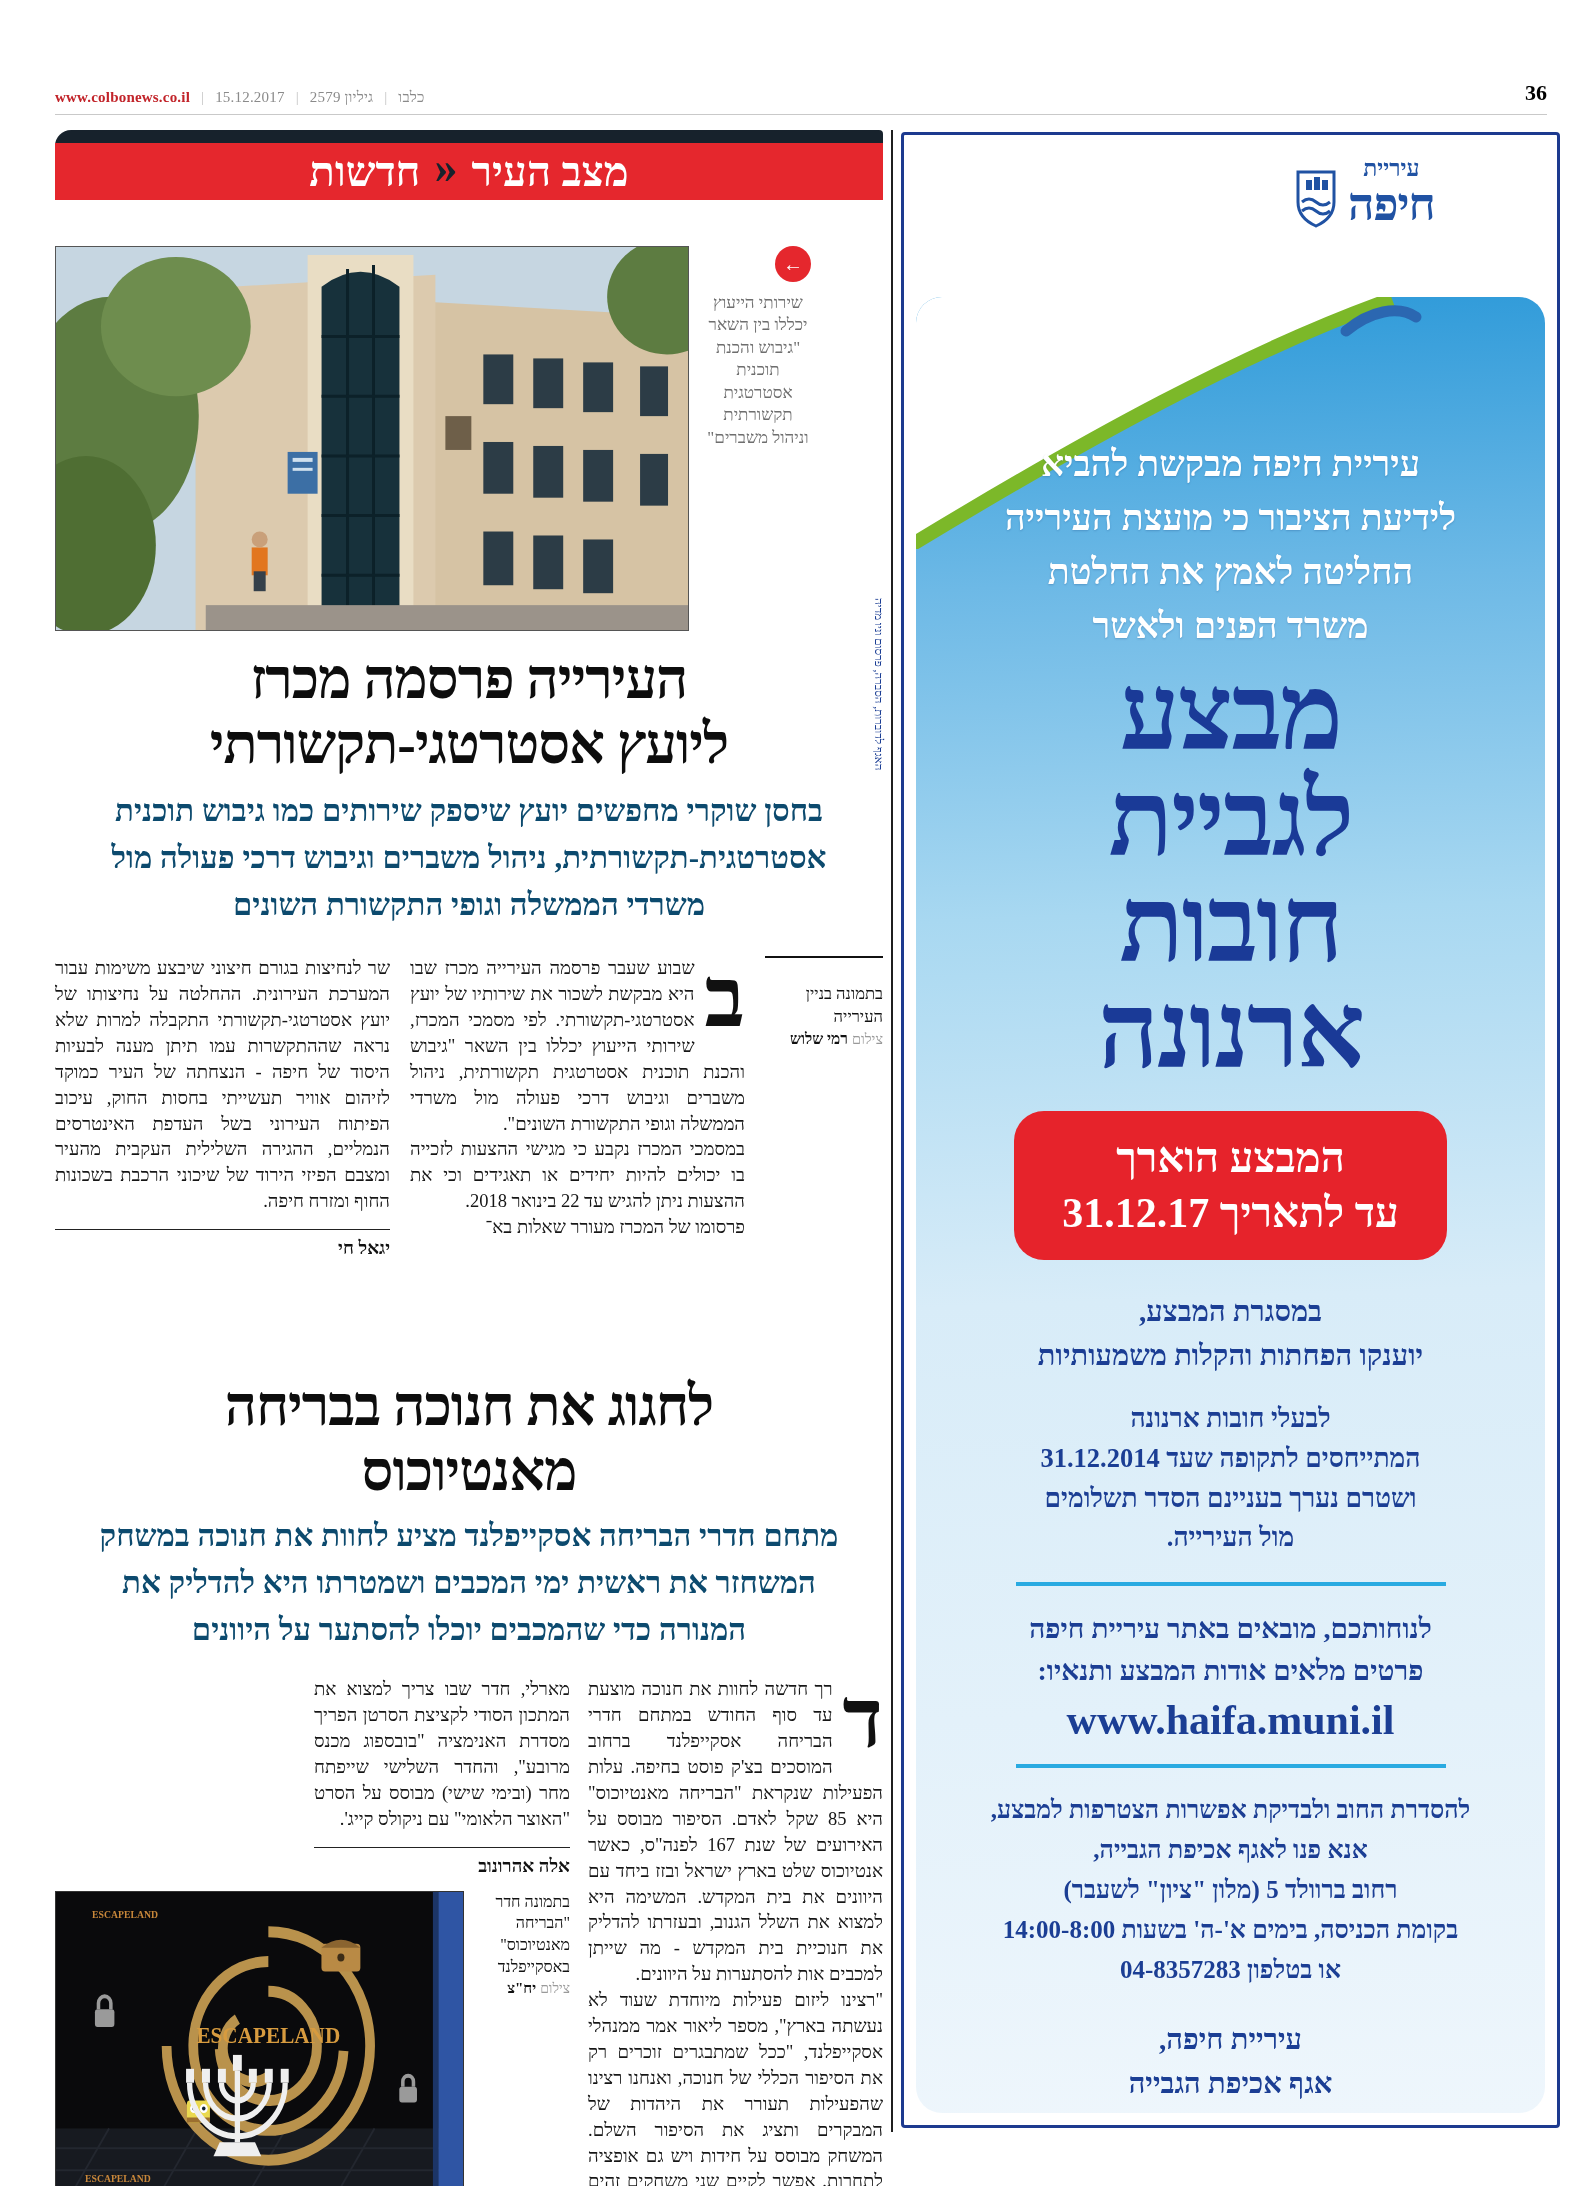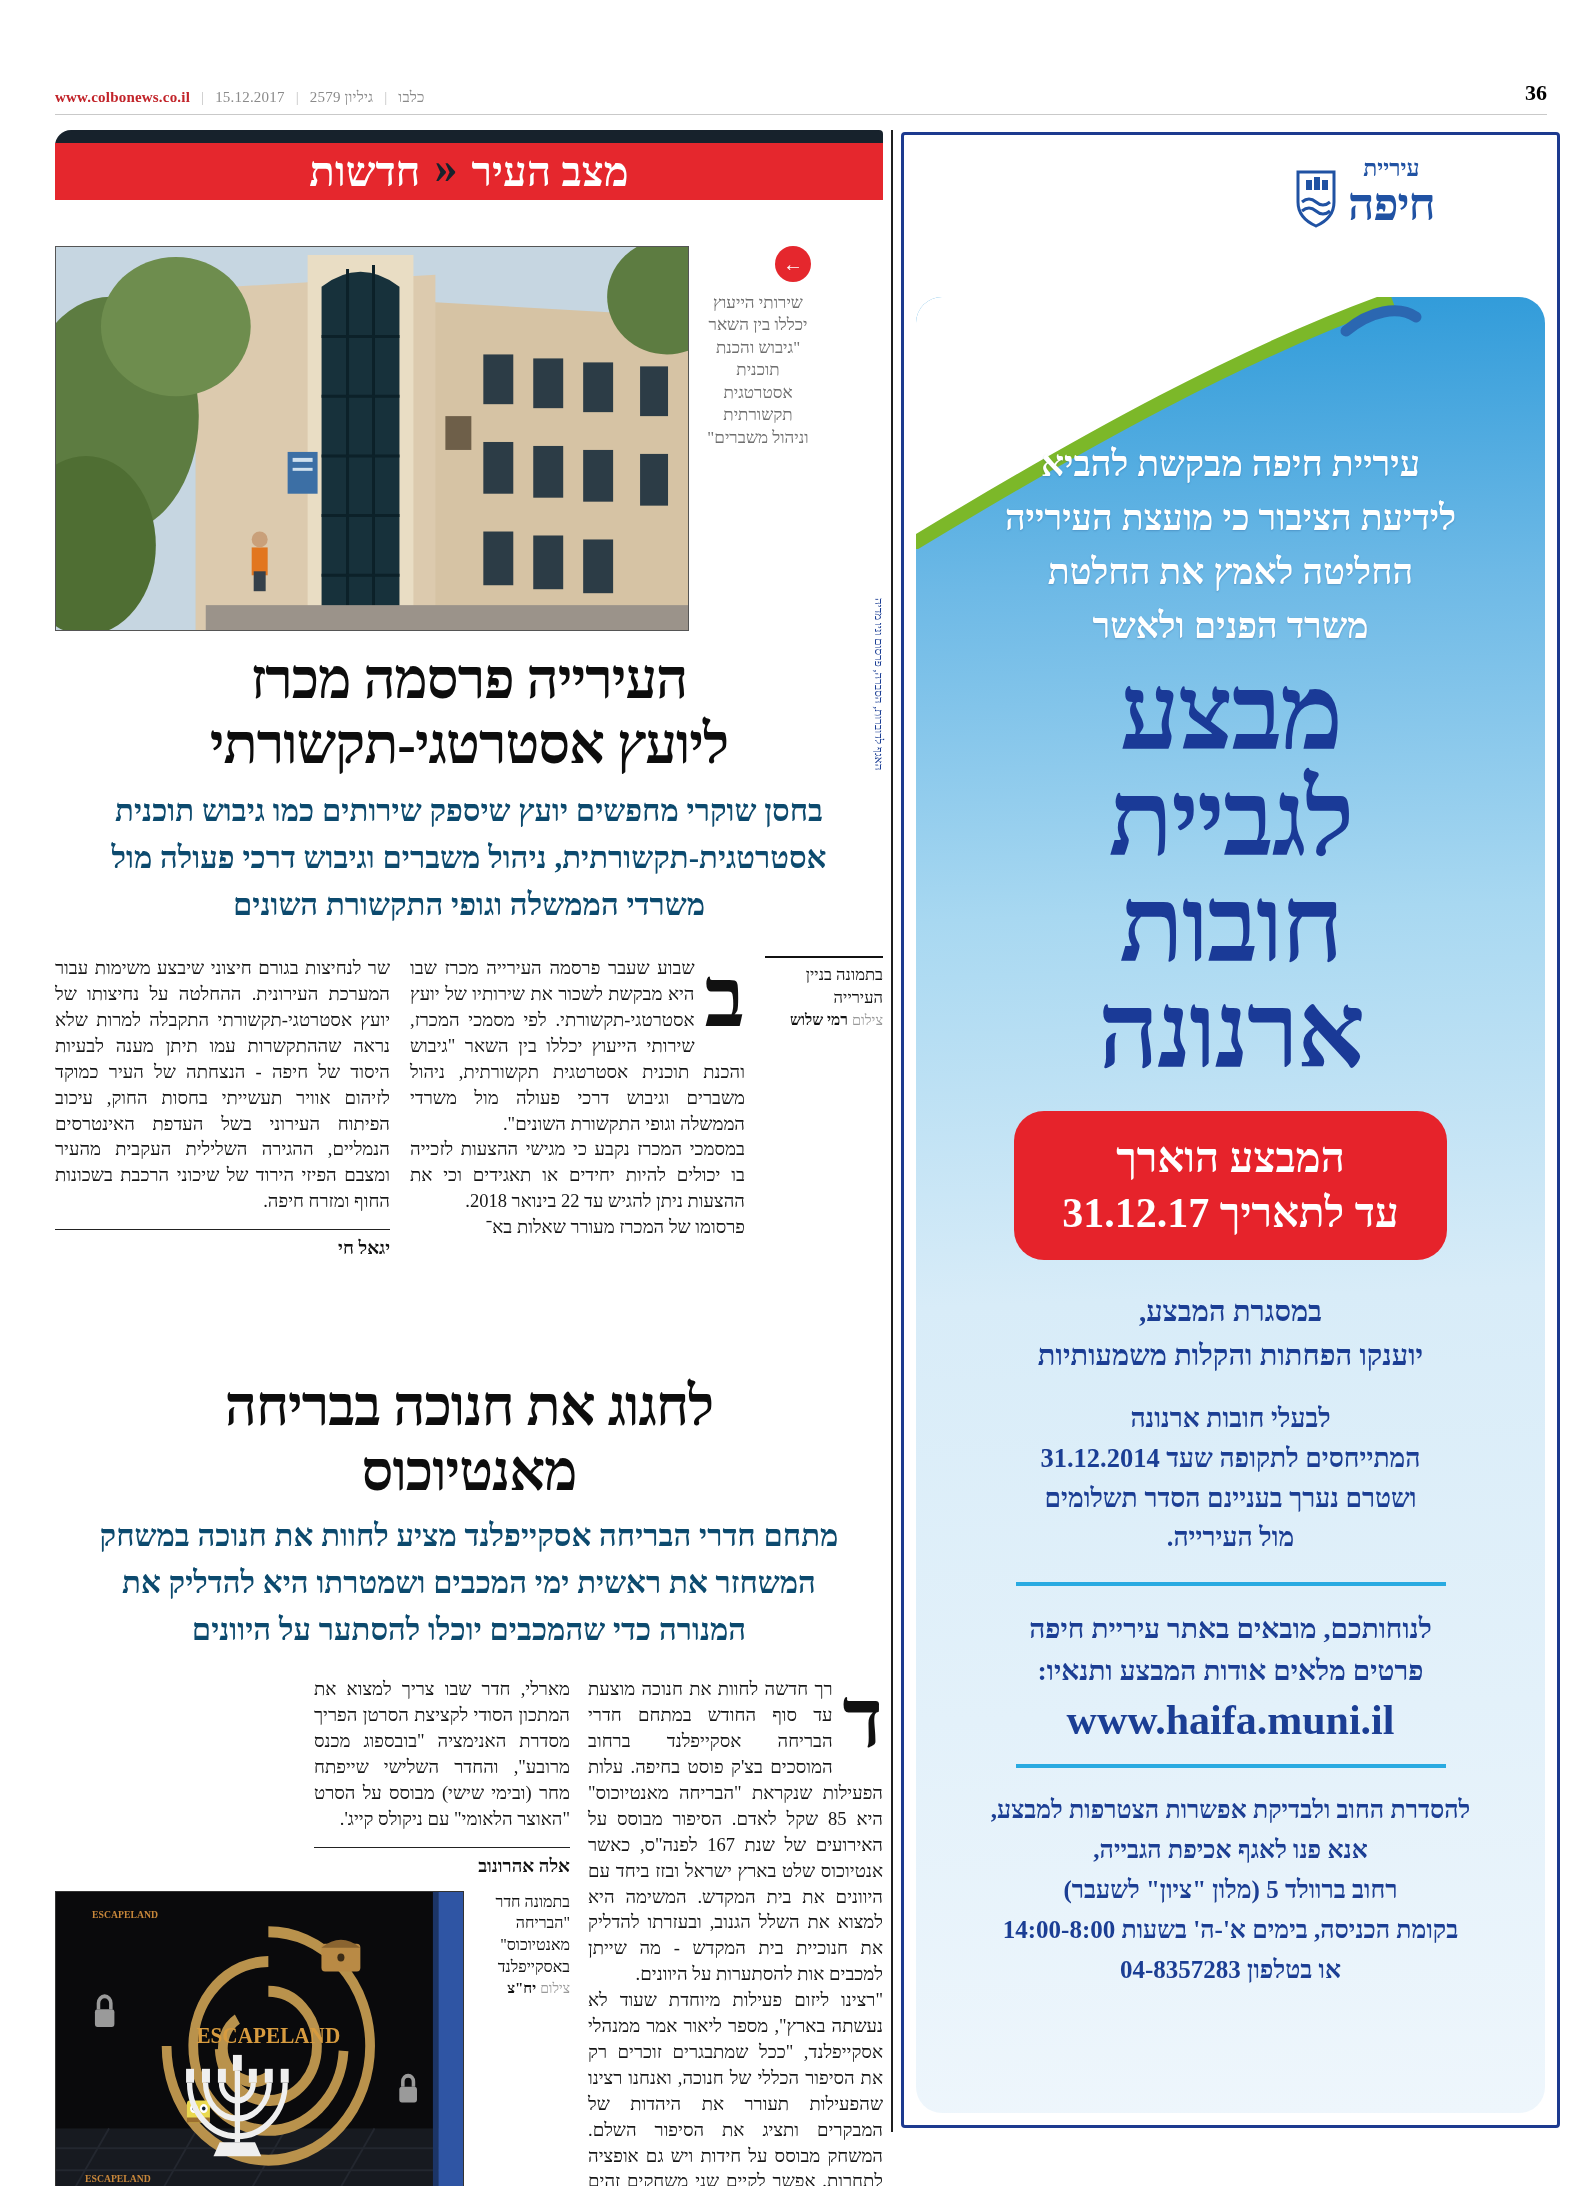--- a/index.html
+++ b/index.html
@@ -34,21 +34,21 @@
   .p1cap .txt{margin-top:10px;font-size:17px;line-height:1.32;color:#6e6e6e;text-align:center;}
   .photo1{flex:1;height:385px;border:1px solid #555;box-sizing:border-box;}
   .photo1 svg,.photo2 svg{display:block;width:100%;height:100%;}
   
   .h1{margin-top:16px;text-align:center;font-size:56px;font-weight:900;color:#0d0d0d;
       line-height:1.16;white-space:pre-line;letter-spacing:-1px;}
   .sub{margin:10px auto 0;max-width:770px;text-align:center;font-size:31px;font-weight:700;
        color:#0c4a6e;line-height:1.52;white-space:pre-line;}
   
   .body1{display:flex;gap:20px;margin-top:28px;height:392px;overflow:hidden;}
-  .capcol{width:118px;border-top:2px solid #111;padding-top:6px;font-size:16.5px;color:#111;
+  .capcol{width:118px;border-top:2px solid #111;padding-top:25px;font-size:16.5px;color:#111;
           line-height:1.35;text-align:right;}
   .capcol .credlab{color:#9a9a9a;font-size:14.5px;}
   .capcol .credname{font-weight:bold;font-size:15.5px;color:#111;}
   .ncol{flex:1;}
   .btxt{margin:0;font-size:18.5px;line-height:1.4;color:#161616;text-align:justify;}
   .pl{white-space:pre-line;}
   .dropcap{float:right;font-weight:bold;font-size:84px;line-height:72px;margin:6px 0 0 10px;color:#111;}
   .byline{margin-top:14px;border-top:1.5px solid #222;padding-top:8px;text-align:right;
           font-weight:bold;font-size:18.5px;color:#111;}
   .body2{display:flex;gap:18px;margin-top:24px;height:537px;overflow:hidden;}
@@ -342,19 +342,21 @@
             <div class="cyanrule"></div>
             <div class="webintro">לנוחותכם, מובאים באתר עיריית חיפה
 פרטים מלאים אודות המבצע ותנאיו:</div>
             <div class="weburl">www.haifa.muni.il</div>
             <div class="cyanrule" style="margin-top:20px;"></div>
             <div class="contact">להסדרת החוב ולבדיקת אפשרות הצטרפות למבצע,
 אנא פנו לאגף אכיפת הגבייה,
 רחוב ברוולד 5 (מלון "ציון" לשעבר)
 בקומת הכניסה, בימים א'-ה' בשעות 14:00-8:00
 או בטלפון 04-8357283</div>
+            <div class="signature">עיריית חיפה,
+אגף אכיפת הגבייה</div>
           </div>
         </div>
       </div>
     </div>
 
   </div>
 </div>
 
 </body></html>

